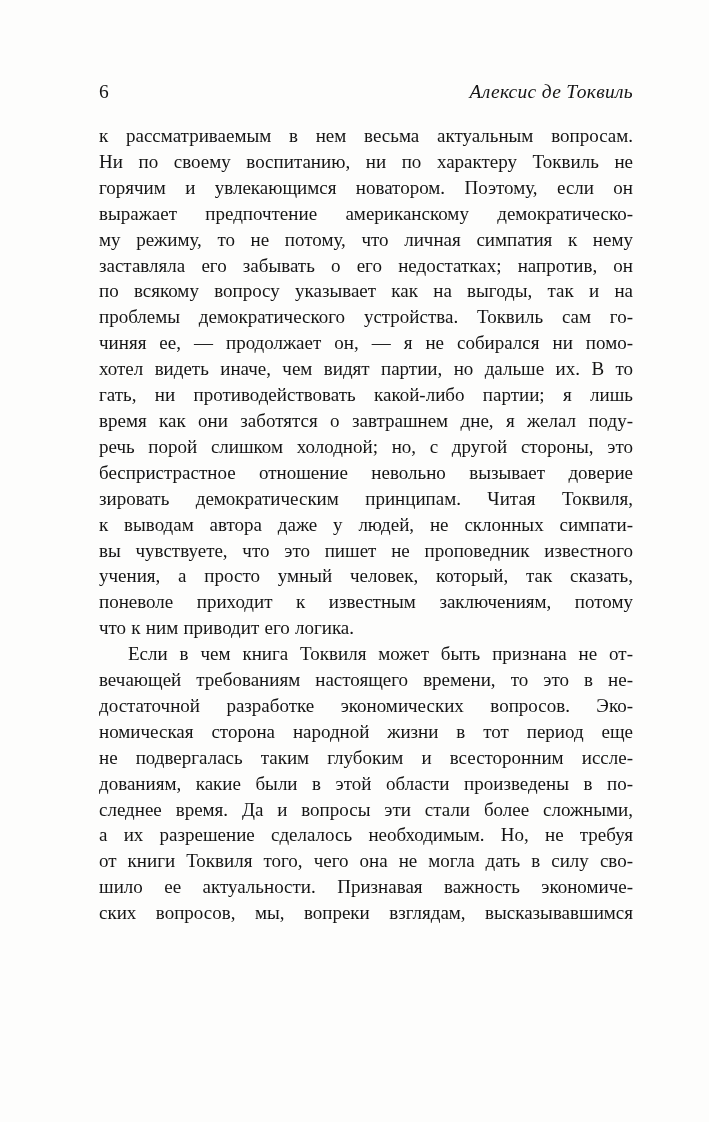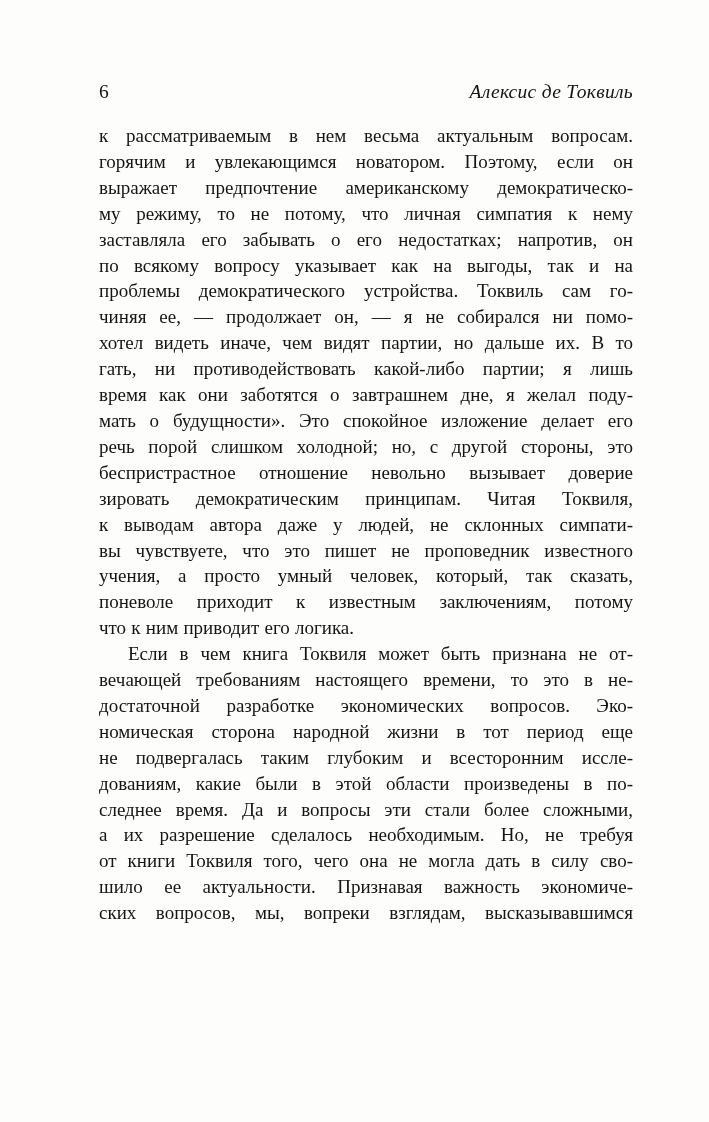--- a/index.html
+++ b/index.html
@@ -64,31 +64,31 @@
 
 <div class="page">
   <header class="running-head">
     <span class="page-number">6</span>
     <span class="header-title">Алексис де Токвиль</span>
   </header>
 
   <main class="text-block" id="text-block">
       <div class="paragraph">
         <div class="line">к рассматриваемым в нем весьма актуальным вопросам.</div>
+        <div class="line">Ни по своему воспитанию, ни по характеру Токвиль не</div>
         <div class="line">горячим и увлекающимся новатором. Поэтому, если он</div>
         <div class="line">выражает предпочтение американскому демократическо-</div>
         <div class="line">му режиму, то не потому, что личная симпатия к нему</div>
         <div class="line">заставляла его забывать о его недостатках; напротив, он</div>
         <div class="line">по всякому вопросу указывает как на выгоды, так и на</div>
         <div class="line">проблемы демократического устройства. Токвиль сам го-</div>
         <div class="line">чиняя ее, — продолжает он, — я не собирался ни помо-</div>
         <div class="line">хотел видеть иначе, чем видят партии, но дальше их. В то</div>
         <div class="line">гать, ни противодействовать какой-либо партии; я лишь</div>
         <div class="line">время как они заботятся о завтрашнем дне, я желал поду-</div>
-        <div class="line">мать о будущности». Это спокойное изложение делает его</div>
         <div class="line">речь порой слишком холодной; но, с другой стороны, это</div>
         <div class="line">беспристрастное отношение невольно вызывает доверие</div>
         <div class="line">зировать демократическим принципам. Читая Токвиля,</div>
         <div class="line">к выводам автора даже у людей, не склонных симпати-</div>
         <div class="line">вы чувствуете, что это пишет не проповедник известного</div>
         <div class="line">учения, а просто умный человек, который, так сказать,</div>
         <div class="line">поневоле приходит к известным заключениям, потому</div>
         <div class="line last">что к ним приводит его логика.</div>
       </div>
       <div class="paragraph">

